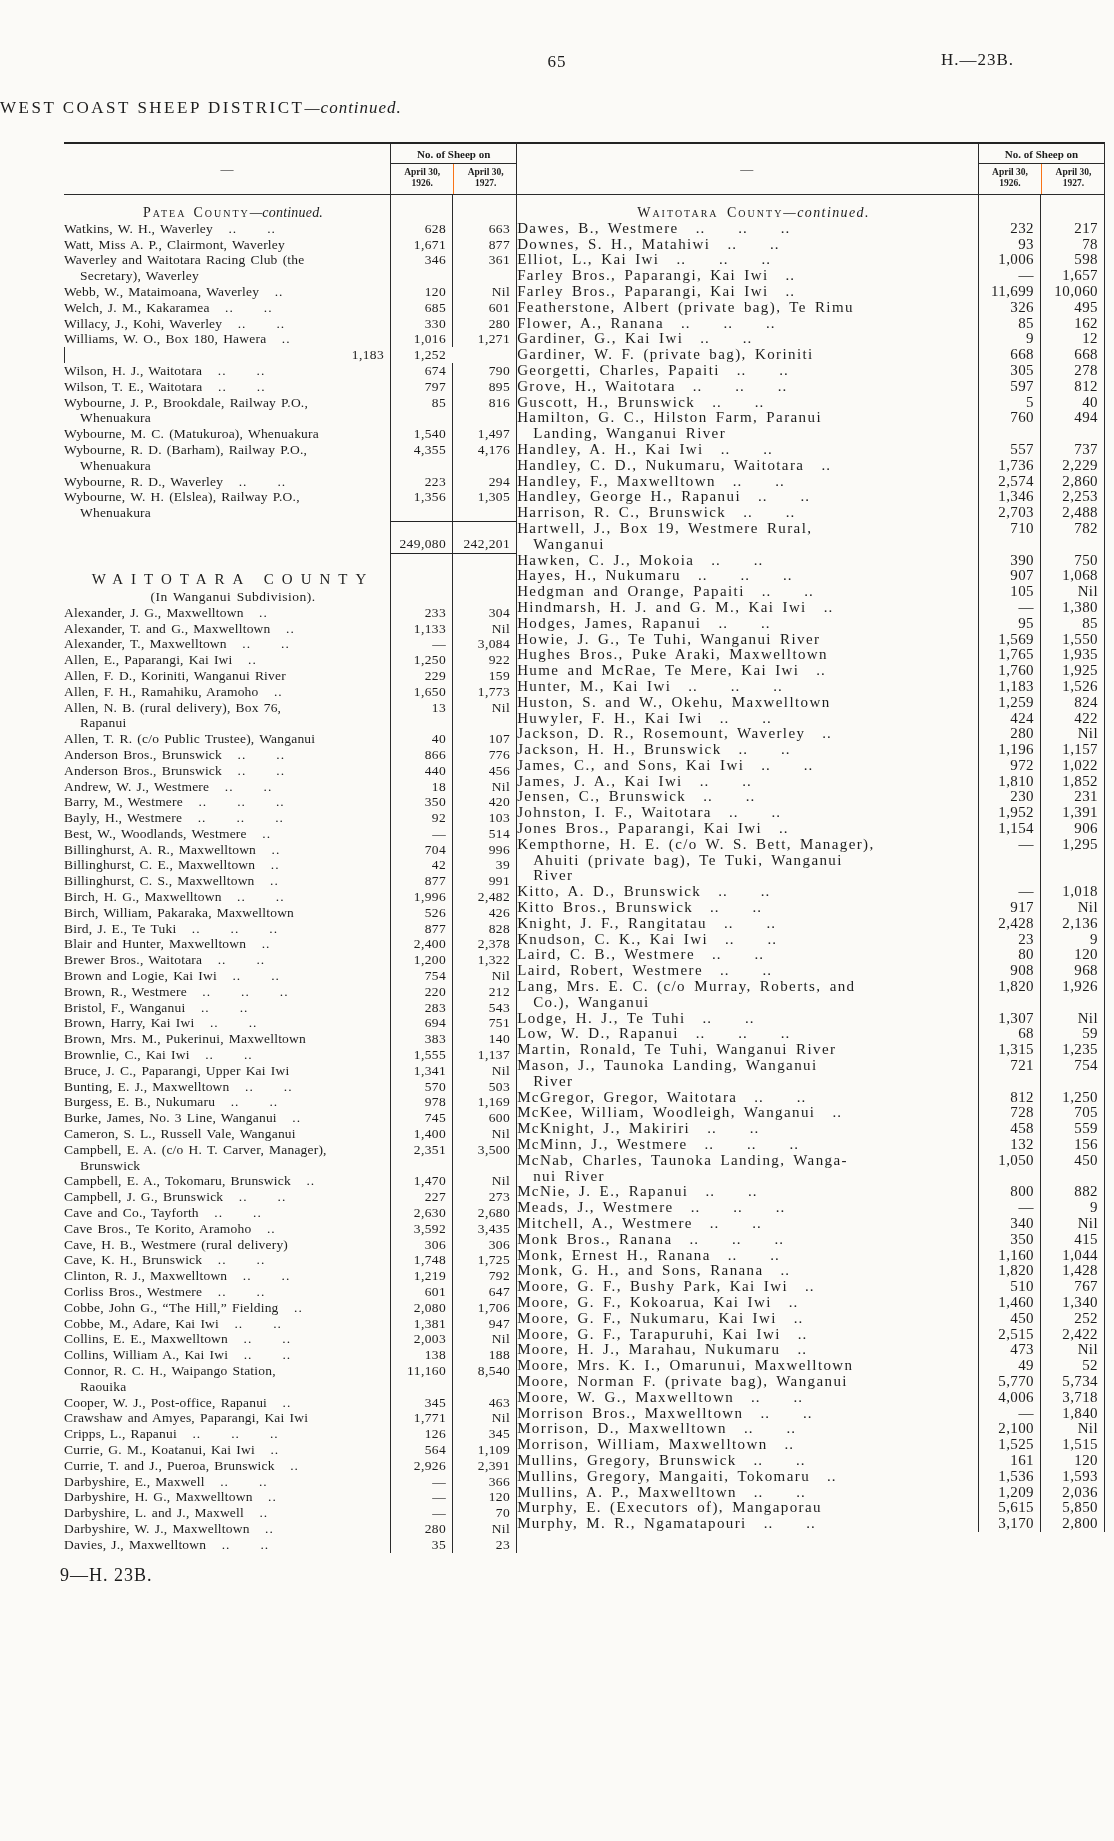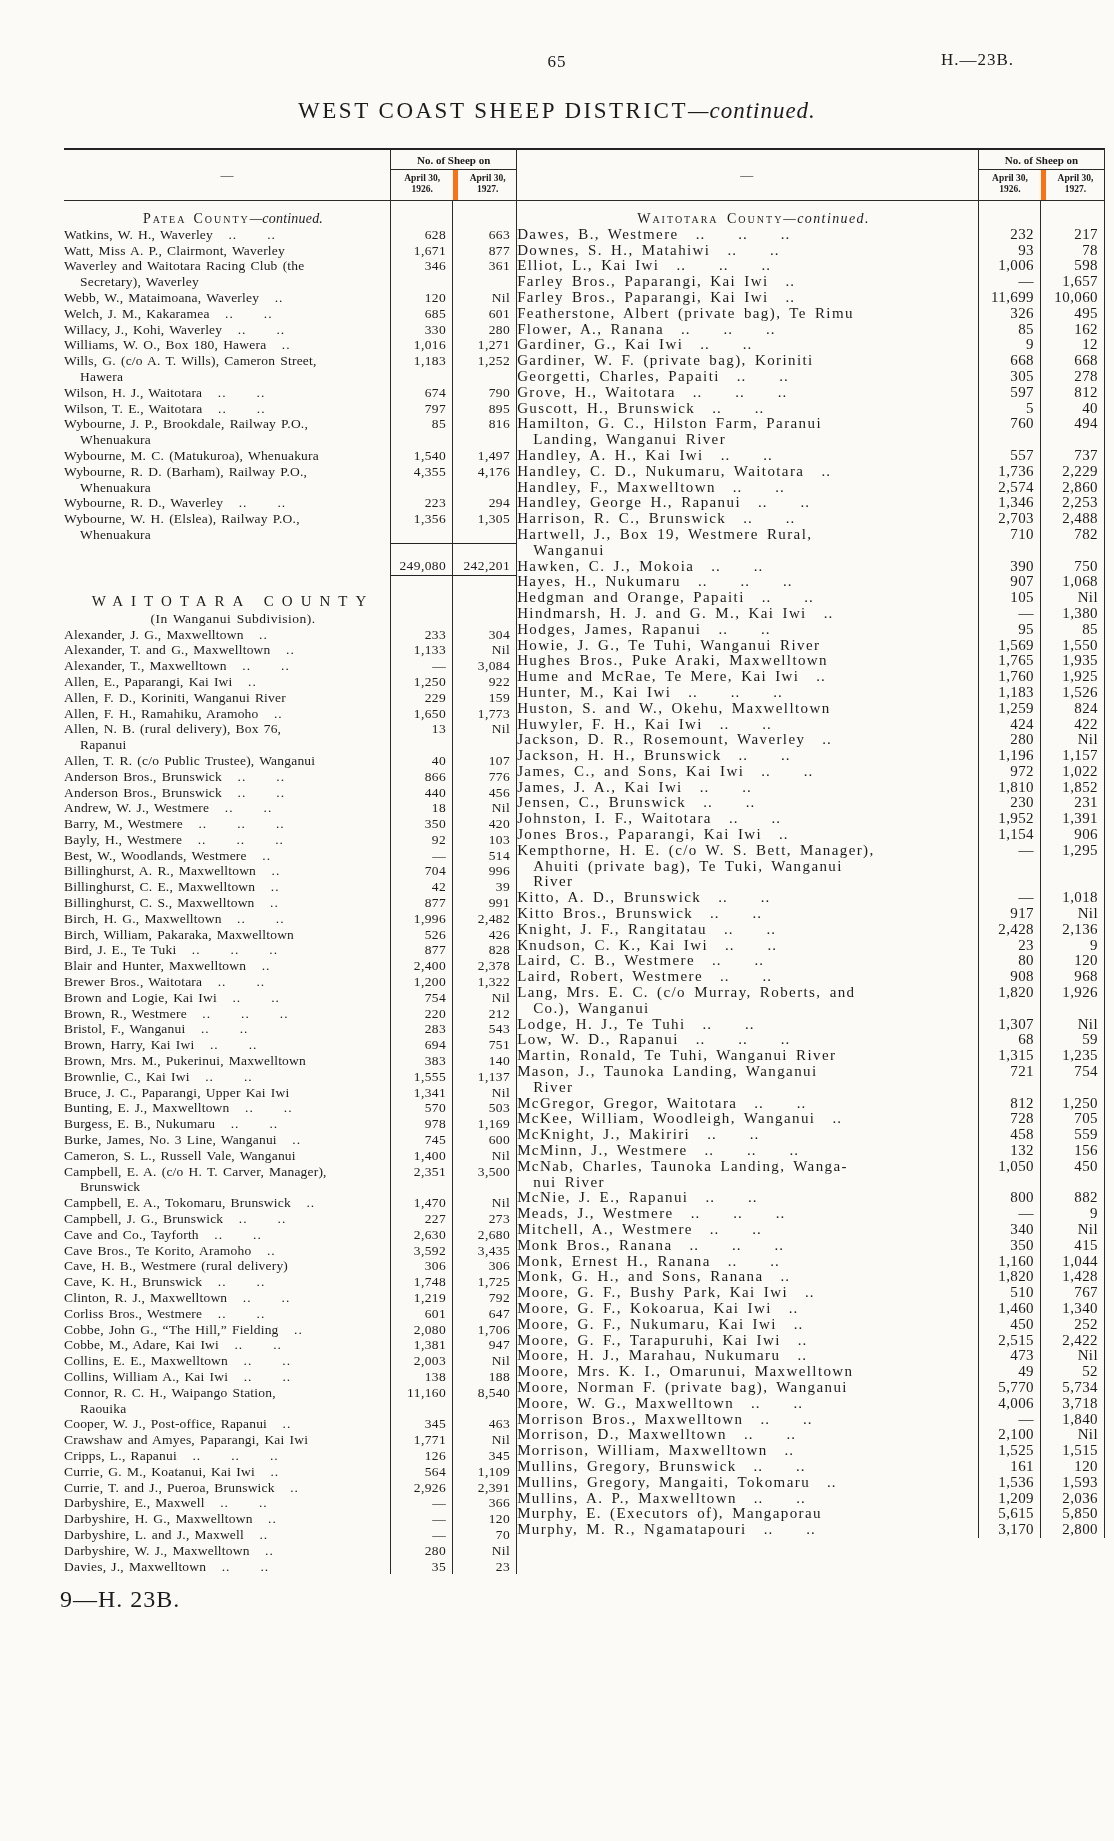--- a/index.html
+++ b/index.html
@@ -6,21 +6,21 @@
   .page {
     position:relative; width:1114px; height:1841px; margin:0 auto;
     background:#fbfaf7; color:#1c1c1c;
     font-family:"Liberation Serif","DejaVu Serif",serif;
     overflow:hidden;
   }
   
   .page-head { position:relative; padding-top:52px; height:30px; }
   .page-num { display:block; text-align:center; font-size:17px; letter-spacing:1px; }
   .doc-ref { position:absolute; right:100px; top:50px; font-size:17px; letter-spacing:1px;text-align:right; }
-  .title { margin:16px 0 0 0; text-align:center; font-size:23px; font-weight:normal; letter-spacing:2.5px; }
+  .title { margin:16px 0 0 0; text-align:left; font-size:17px; font-weight:normal; letter-spacing:2.5px; }
   .title i { letter-spacing:1px; }
   
   .sheet { display:flex; margin:24px 9px 0 64px; align-items:flex-start; }
   .half { --c1:62px; --c2:64px; }
   .half-l { width:453px; border-right:1px solid #2b2b2b; }
   .half-r { width:588px; border-right:1px solid #2b2b2b; }
   .half-r .tbody, .half-r .thead { font-size:15px; letter-spacing:1.4px; word-spacing:3px; }
   .half-l .tbody { font-size:13.5px; letter-spacing:0.2px; word-spacing:1.5px; }
   
   .thead {
@@ -33,21 +33,21 @@
     text-align:center; font-size:11px; font-weight:bold;
     letter-spacing:0 !important; word-spacing:0 !important;
     padding:4px 0 3px; border-bottom:1px solid #2b2b2b; line-height:12px;
   }
   .th-sub { display:grid; grid-template-columns:var(--c1) var(--c2); }
   .th-col {
     text-align:center; font-size:9.5px; font-weight:bold; line-height:11px;
     letter-spacing:0 !important; word-spacing:0 !important;
     padding:3px 2px 5px;
   }
-  .th-col.last { border-left:5px solid #f97316; }
+  .th-col.last { border-left:1px solid #f97316; }
   
   .tbody { line-height:15.8px; }
   .row { display:grid; grid-template-columns:1fr var(--c1) var(--c2); }
   .cell { min-height:15.8px; }
   .cell.name { padding-left:16px; padding-right:4px; text-indent:-16px; white-space:pre-wrap; }
   .cell.num {
     border-left:1px solid #2b2b2b; text-align:right; padding-right:6px;
     letter-spacing:0.4px; word-spacing:0;
     font-variant-numeric:normal;
   }
@@ -58,21 +58,21 @@
     padding-top:14px; padding-bottom:1px;
   }
   .ldr { letter-spacing:1px; }
   
   .sec-head { text-align:center; text-indent:0; font-size:14px; }
   .sec-head .sc { font-variant:small-caps; letter-spacing:2px;font-family:Liberation Serif, serif; }
   .county-head { text-align:center; text-indent:0; }
   .county-name { font-size:15px; letter-spacing:8px; line-height:18px; }
   .county-sub { font-size:13.5px; letter-spacing:0.5px; line-height:17px; }
   
-  .footer { margin:12px 0 0 60px; font-size:24px; letter-spacing:1px; }
+  .footer { margin:12px 0 0 60px; font-size:18px; letter-spacing:1px; }
 </style>
 </head>
 <body>
 
 <div class="page">
 
   <div class="page-head">
     <span class="page-num">65</span>
     <span class="doc-ref">H.—23B.</span>
   </div>
@@ -130,22 +130,20 @@
             <div class="cell name"><span>Willacy, J., Kohi, Waverley</span><span class="ldr">  ..   ..</span></div>
             <div class="cell num">330</div>
             <div class="cell num last">280</div>
           </div>
           <div class="row">
             <div class="cell name"><span>Williams, W. O., Box 180, Hawera</span><span class="ldr">  ..</span></div>
             <div class="cell num">1,016</div>
             <div class="cell num last">1,271</div>
           </div>
           <div class="row">
-            <div class="cell name"><span>Wills, G. (c/o A. T. Wills), Cameron Street,
-Hawera</span></div>
             <div class="cell num">1,183</div>
             <div class="cell num last">1,252</div>
           </div>
           <div class="row">
             <div class="cell name"><span>Wilson, H. J., Waitotara</span><span class="ldr">  ..   ..</span></div>
             <div class="cell num">674</div>
             <div class="cell num last">790</div>
           </div>
           <div class="row">
             <div class="cell name"><span>Wilson, T. E., Waitotara</span><span class="ldr">  ..   ..</span></div>

